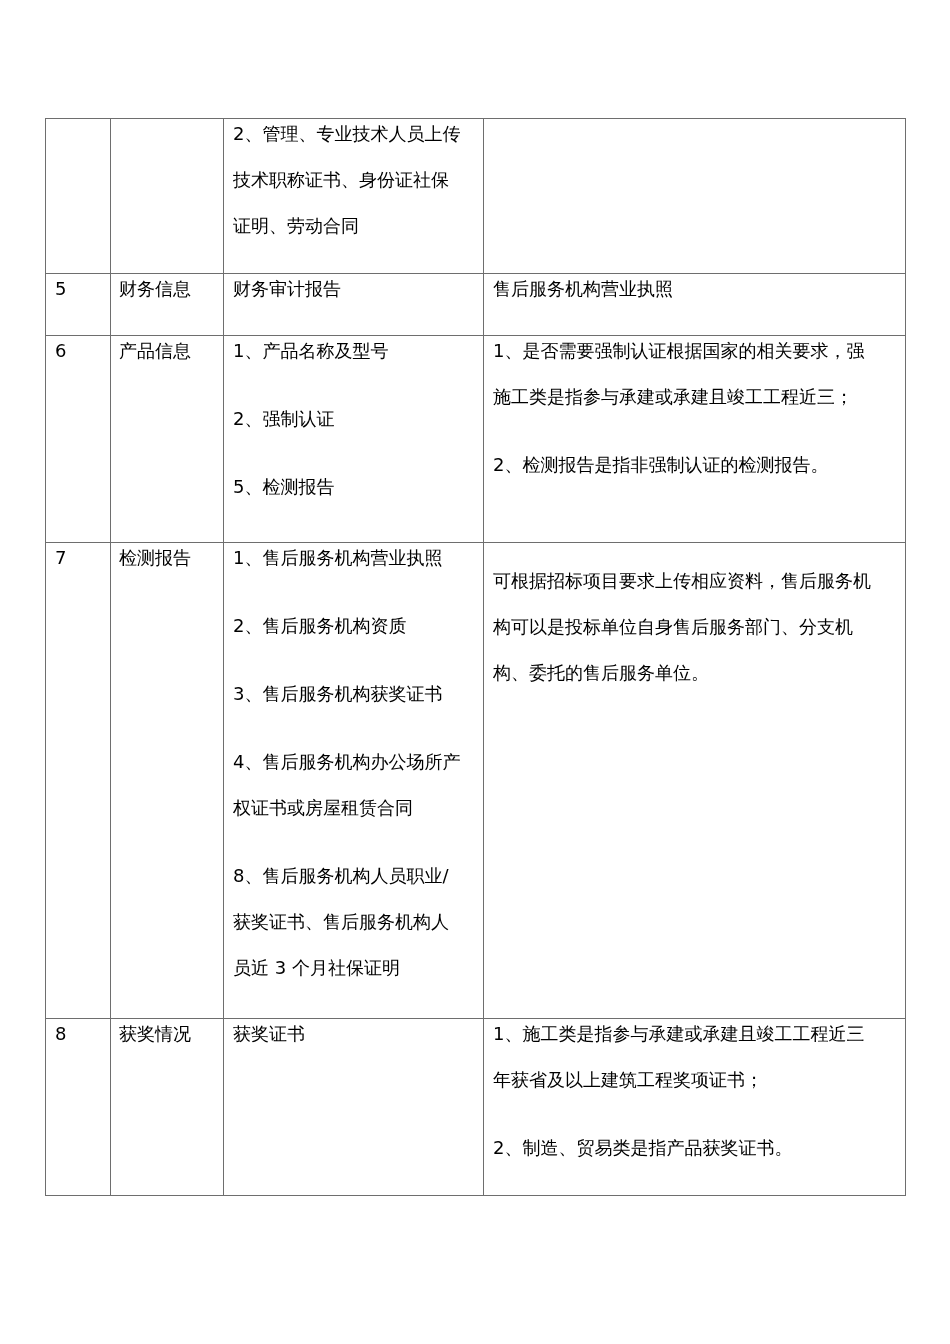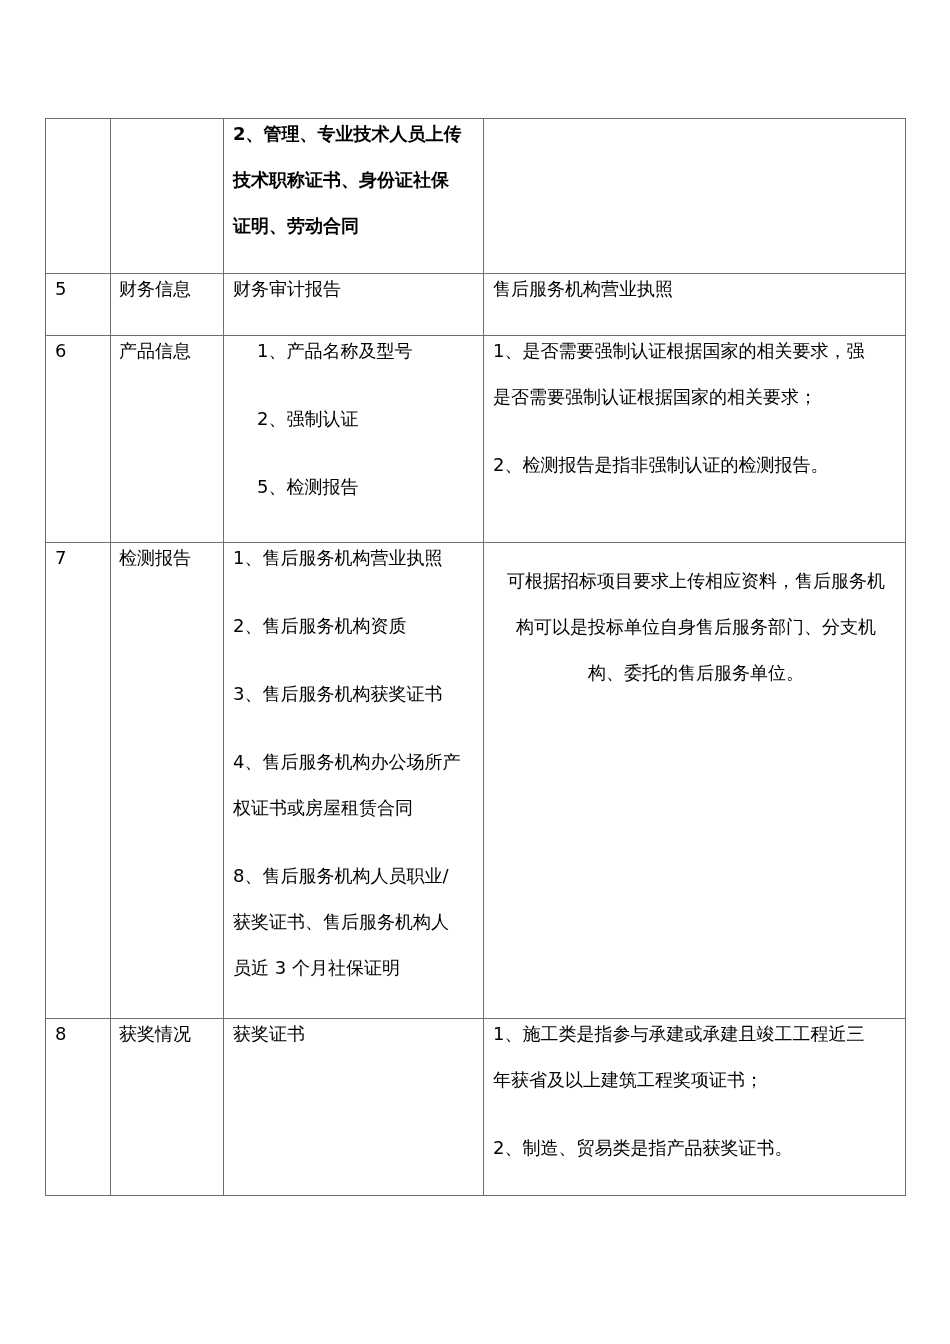--- a/index.html
+++ b/index.html
@@ -34,43 +34,43 @@
     .col-cat { width: 113px; }
     .col-mat { width: 260px; }
     .col-note { width: 422px; }
 
     .cell-no { padding: 2px 0 0 9px !important; }
     .cell-cat { padding: 2px 0 0 8px !important; margin-top: 44px; }
     .cell-mat { padding: 2px 6px 0 9px !important; }
     .cell-note { padding: 2px 6px 0 9px !important; }
 
     .line { display: block; white-space: nowrap; }
-    .para { display: block; margin-left: 24px; }
+    .para { display: block; }
 
     
-    .r-cont { height: 155px; font-weight: bold; }
+    .r-cont { height: 155px; }
     .r5 { height: 62px; }
     .r6 { height: 200px; }
     .r7 { height: 476px; }
     .r8 { height: 177px; }
 
     
     .r-cont .cell-mat { padding-top: 2px !important; }
     .r-cont .cell-mat .line { height: 46px; line-height: 26px; }
 
     
     .r6 .cell-mat .para { height: 68px; line-height: 26px; }
     .r6 .cell-note .line { height: 46px; line-height: 26px; }
     .r6 .cell-note .gap { height: 22px; display:block; }
 
     
     .r7 .cell-mat .para-single { height: 68px; line-height: 26px; display:block; }
     .r7 .cell-mat .line { height: 46px; line-height: 26px; }
     .r7 .cell-mat .gap { height: 22px; display:block; }
-    .r7 .cell-note { padding-top: 25px !important; text-align: center; }
+    .r7 .cell-note { padding-top: 25px !important; }
     .r7 .cell-note .line { height: 46px; line-height: 26px; }
 
     
     .r8 .cell-note .line { height: 46px; line-height: 26px; }
     .r8 .cell-note .gap { height: 22px; display:block; }
 
     .r5 .cell-mat, .r5 .cell-note, .r5 .cell-cat, .r5 .cell-no { line-height: 26px; }
     .cell-no, .cell-cat { line-height: 26px !important; }
     .r8 .cell-mat { line-height: 26px; }
   </style>
@@ -111,21 +111,21 @@
     <tr class="r6">
       <td class="cell-no">6</td>
       <td class="cell-cat">产品信息</td>
       <td class="cell-mat">
         <span class="para">1、产品名称及型号</span>
         <span class="para">2、强制认证</span>
         <span class="para">5、检测报告</span>
       </td>
       <td class="cell-note">
         <span class="line">1、是否需要强制认证根据国家的相关要求，强</span>
-        <span class="line">是否需要强制认证根据国家的相关要求；</span>
+        <span class="line">施工类是指参与承建或承建且竣工工程近三；</span>
         <span class="gap"></span>
         <span class="line">2、检测报告是指非强制认证的检测报告。</span>
       </td>
     </tr>
 
     <tr class="r7">
       <td class="cell-no">7</td>
       <td class="cell-cat">检测报告</td>
       <td class="cell-mat">
         <span class="para-single">1、售后服务机构营业执照</span>

